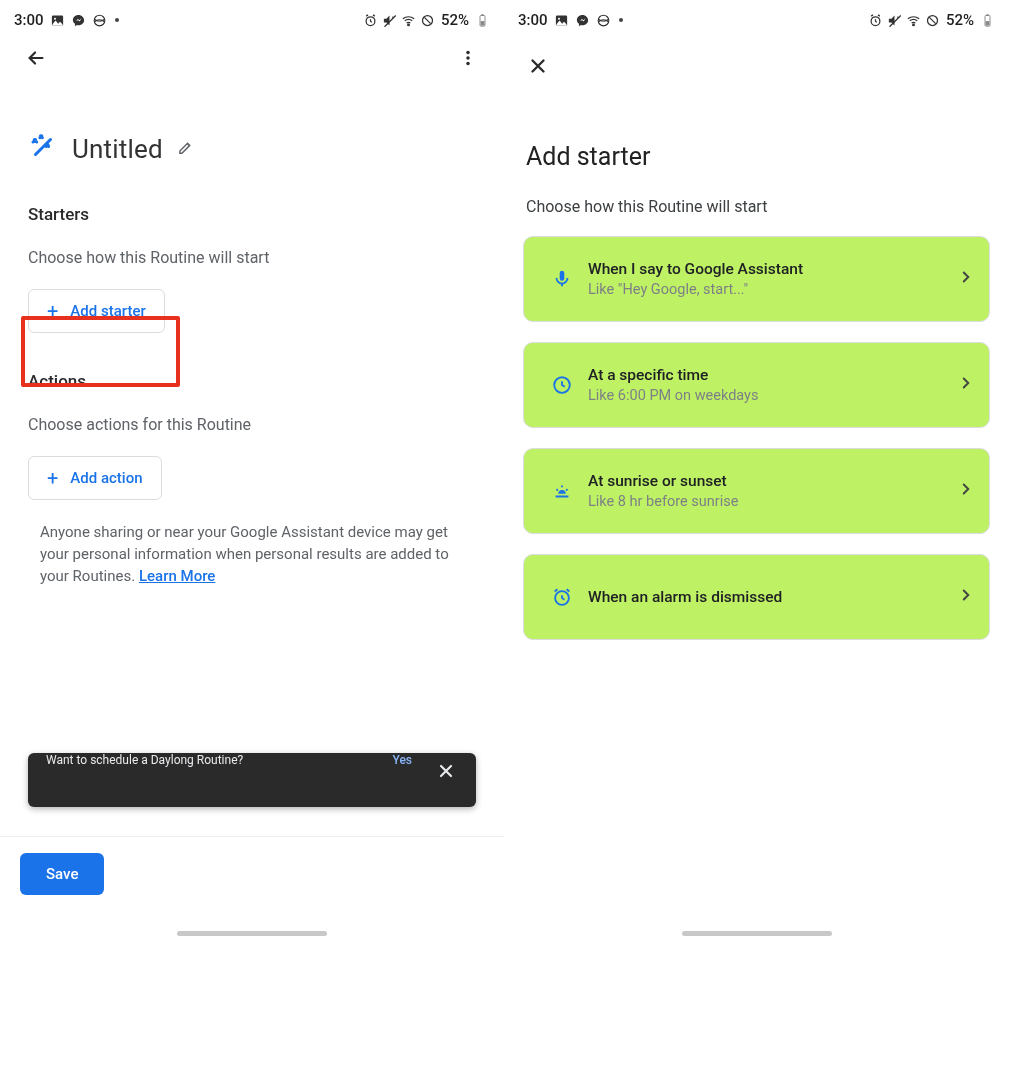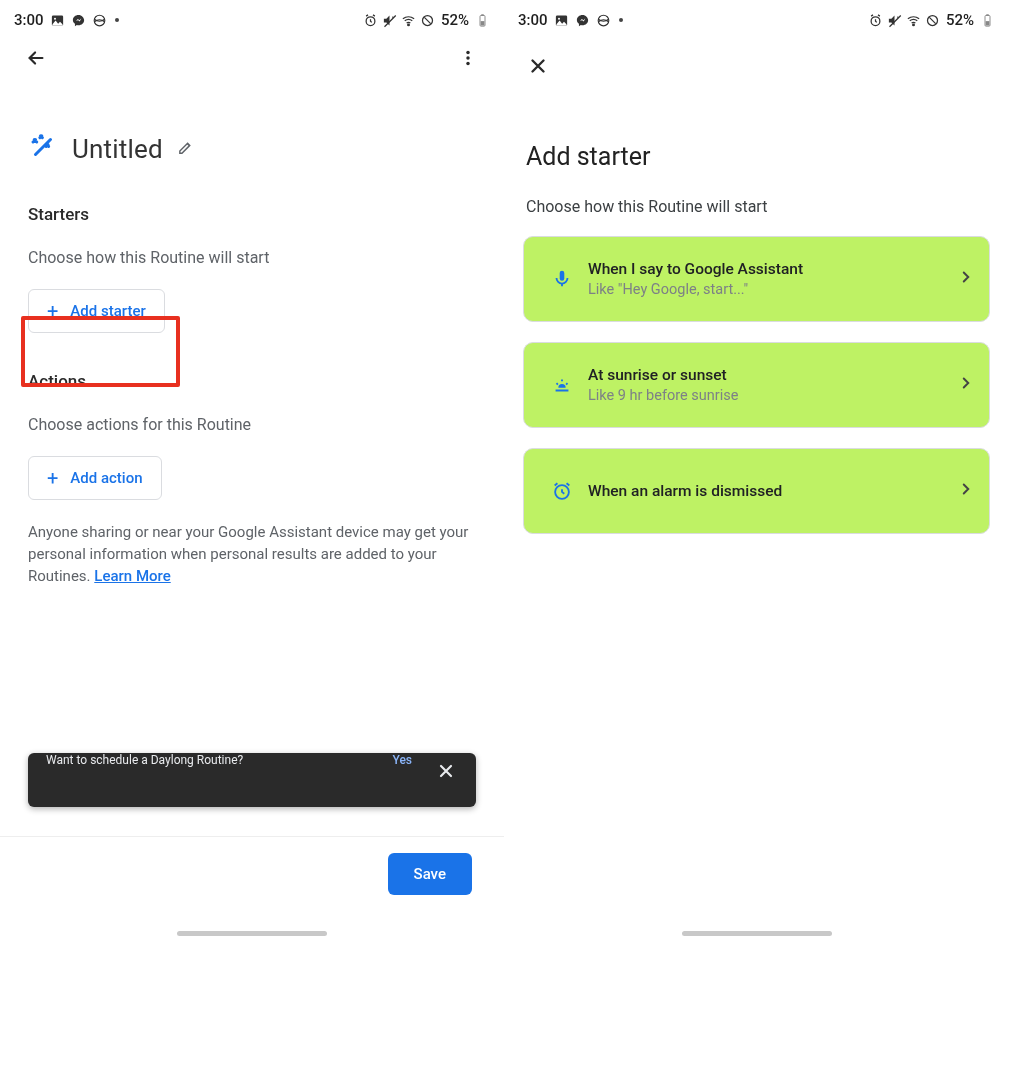--- a/index.html
+++ b/index.html
@@ -28,30 +28,30 @@
   .edit-pencil svg{width:17px;height:17px;}
 
   .section-label { font-size:17px; color:#2a2a2a; font-weight:500; padding: 28px 28px 0 28px; }
   .section-hint  { font-size:16px; color:#5f6368; padding: 24px 28px 0 28px; }
 
   .chip-btn { margin:22px 0 0 28px; display:inline-flex; align-items:center; gap:12px; height:44px; padding:0 18px; border:1px solid #dadce0; border-radius:6px; background:#fff; color:#1a73e8; font-size:15px; font-weight:500; cursor:pointer; }
   .chip-btn .plus{font-size:20px;font-weight:400;line-height:1;}
   .highlight-box { position:absolute; border:4px solid #e8301f; border-radius:2px; pointer-events:none; }
   #hl1 { left:21px; top:316px; width:159px; height:71px; }
 
-  .disclaimer { padding: 22px 28px 0 28px; font-size:15px; line-height:1.45; color:#5f6368; }
+  .disclaimer { padding: 22px 28px 0 40px; font-size:15px; line-height:1.45; color:#5f6368; }
   .disclaimer .link { color:#1a73e8; font-weight:500; }
 
   .snackbar { position:absolute; left:28px; right:28px; bottom:137px; background:#2a2a2a; color:#e8eaed; border-radius:6px; height:54px; display:flex; align-items:flex-start; padding:0 12px 0 18px; font-size:12px; box-shadow:0 2px 6px rgba(0,0,0,.3); }
   .snackbar .msg{flex:1;}
   .snackbar .yes{ color:#8ab4f8; font-weight:500; padding:0 16px; cursor:pointer; }
   .snackbar .close svg{width:20px;height:20px;stroke:#e8eaed;}
   .snackbar .close{background:none;border:none;padding:8px;cursor:pointer;}
 
-  .footer-bar { position:absolute; left:0; right:0; bottom:34px; height:74px; display:flex; align-items:center; justify-content:flex-end; padding:0 32px; border-top:1px solid #eee; background:#fff; }
+  .footer-bar { position:absolute; left:0; right:0; bottom:34px; height:74px; display:flex; align-items:center; justify-content:flex-start; padding:0 20px; border-top:1px solid #eee; background:#fff; }
   .save-btn { background:#1a73e8; color:#fff; border:none; border-radius:6px; height:42px; padding:0 26px; font-size:15px; font-weight:500; cursor:pointer; }
 
   .gesture-bar { position:absolute; bottom:8px; left:50%; transform:translateX(-50%); width:150px; height:5px; border-radius:3px; background:#c8c8c8; }
 
   
   .page-title { font-size:25px; color:#222; font-weight:400; padding: 56px 22px 0 22px; }
   .page-hint  { font-size:16px; color:#3c4043; padding: 26px 22px 0 22px; }
   .card-list { padding: 20px 19px 0 19px; display:flex; flex-direction:column; gap:20px; }
   .card { border:1px solid #dadce0; border-radius:10px; background:#bef264; display:flex; align-items:center; padding:18px 14px 18px 18px; cursor:pointer; min-height:86px; }
   .card .ico { width:40px; display:flex; justify-content:center; }
@@ -282,31 +282,46 @@
       </span>
       <div class="txt">
         <div class="ttl">When I say to Google Assistant</div>
         <div class="sub">Like "Hey Google, start..."</div>
       </div>
       <span class="chev"><svg viewBox="0 0 24 24" fill="none" stroke-width="2.6" stroke-linecap="round">
             <path d="M9 6l6 6-6 6"></path>
           </svg></span>
     </div>
 
+    <div class="card">
+      <span class="ico blue">
+        <svg viewBox="0 0 24 24" fill="none" stroke="#1a73e8" stroke-width="2">
+            <circle cx="12" cy="12" r="8.5"></circle>
+            <path d="M12 8v4l3 2"></path>
+          </svg>
+      </span>
+      <div class="txt">
+        <div class="ttl">At a specific time</div>
+        <div class="sub">Like 6:00 PM on weekdays</div>
+      </div>
+      <span class="chev"><svg viewBox="0 0 24 24" fill="none" stroke-width="2.6" stroke-linecap="round">
+            <path d="M9 6l6 6-6 6"></path>
+          </svg></span>
+    </div>
 
     <div class="card">
       <span class="ico blue">
         <svg viewBox="0 0 24 24" fill="#1a73e8">
             <path d="M5 17h14v2H5zM8 15a4 4 0 018 0H8z"></path>
             <path d="M12 6v2M6 10l1.5 1.5M18 10l-1.5 1.5" stroke="#1a73e8" stroke-width="2" fill="none"></path>
           </svg>
       </span>
       <div class="txt">
         <div class="ttl">At sunrise or sunset</div>
-        <div class="sub">Like 9 hr before sunrise</div>
+        <div class="sub">Like 8 hr before sunrise</div>
       </div>
       <span class="chev"><svg viewBox="0 0 24 24" fill="none" stroke-width="2.6" stroke-linecap="round">
             <path d="M9 6l6 6-6 6"></path>
           </svg></span>
     </div>
 
     <div class="card">
       <span class="ico blue">
         <svg viewBox="0 0 24 24" fill="none" stroke="#1a73e8" stroke-width="2">
             <circle cx="12" cy="13" r="7.5"></circle>

